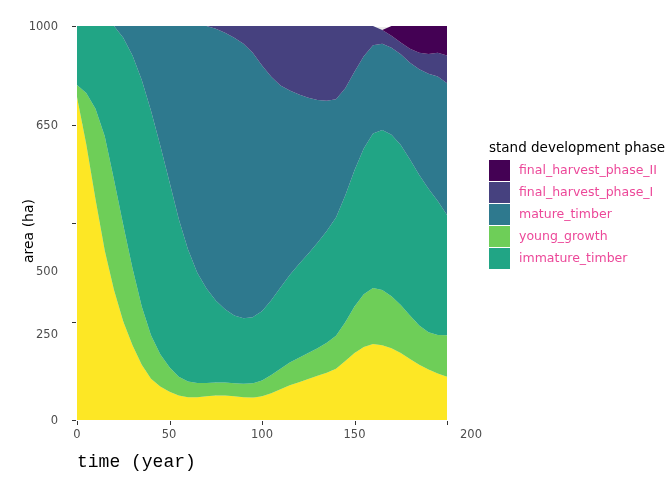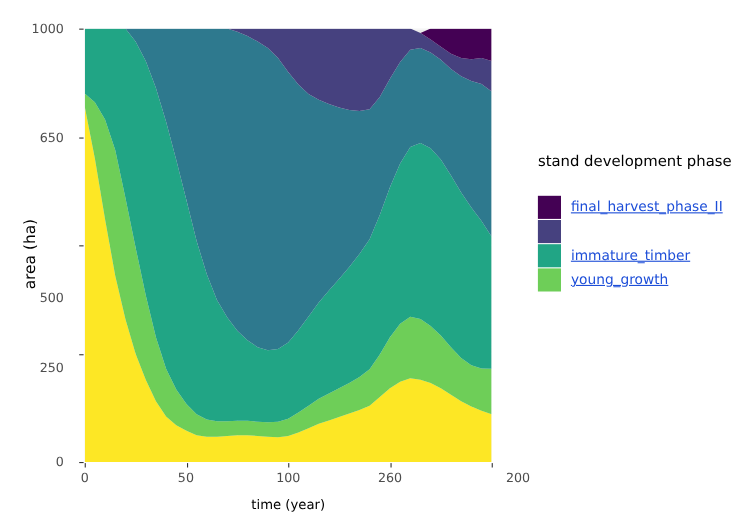--- a/index.html
+++ b/index.html
@@ -42,57 +42,55 @@
   }
   .xtickmark{
     position:absolute;top:421px;
     width:1px;height:4px;background:#333333;
   }
 
   
   .axis-title-x{
     position:absolute;
     left:77px;width:370px;top:452px;
-    text-align:center;
-    color:#000000;font-size:12px;
+    color:#000000;font-size:18px;font-family:Liberation Mono, monospace;
   }
   .axis-title-y{
     position:absolute;
     left:-72px;top:223px;
     width:200px;
     text-align:center;
     color:#000000;font-size:14px;
     transform:rotate(-90deg);
     transform-origin:center center;
   }
 
   
   .legend{
     position:absolute;
     left:489px;top:139px;
   }
   .legend-title{
     color:#000000;font-size:13.5px;
-    margin:0 0 22px 0;white-space:nowrap;
+    margin:0 0 4px 0;white-space:nowrap;
   }
   .legend-items{margin:0;padding:0;list-style:none;}
   .legend-item{
     display:flex;align-items:center;
     height:22px;
   }
   .legend-key{
     width:21px;height:21px;
     flex:0 0 21px;
     margin-right:9px;
   }
   .legend-label{
-    color:#1d4ed8;font-size:12.5px;
+    color:#ec4899;font-size:12.5px;
     white-space:nowrap;
     line-height:1;
-    text-decoration:underline;
   }
 </style>
 </head>
 <body>
 
 <div id="plot-root">
 
   <div class="panel">
     <svg id="area-svg" viewBox="0 0 370 394" preserveAspectRatio="none">
         <line x1="0" y1="344.75" x2="370" y2="344.75" stroke="#FFFFFF" stroke-width="0.9"></line>
@@ -135,43 +133,48 @@
       <div class="ytickmark" style="top: 26px;"></div>
     </div>
 
   <div class="xlabels" id="x-axis">
       <div class="xlabel-col" style="left: 77px;">0</div>
       <div class="xtickmark" style="left: 77px;"></div>
       <div class="xlabel-col" style="left: 169px;">50</div>
       <div class="xtickmark" style="left: 169.5px;"></div>
       <div class="xlabel-col" style="left: 262px;">100</div>
       <div class="xtickmark" style="left: 262px;"></div>
-      <div class="xlabel-col" style="left: 354.5px;">260</div>
+      <div class="xlabel-col" style="left: 354.5px;">150</div>
       <div class="xtickmark" style="left: 354.5px;"></div>
       <div class="xlabel-col" style="left: 471px;">200</div>
       <div class="xtickmark" style="left: 447px;"></div>
     </div>
 
   <div class="axis-title-x">time (year)</div>
   <div class="axis-title-y">area (ha)</div>
 
   <div class="legend">
     <div class="legend-title">stand development phase</div>
     <ul class="legend-items" id="legend-items">
         <li class="legend-item">
           <span class="legend-key" style="background: rgb(68, 1, 84);"></span>
           <span class="legend-label">final_harvest_phase_II</span>
         </li>
         <li class="legend-item">
           <span class="legend-key" style="background: rgb(70, 65, 127);"></span>
+          <span class="legend-label">final_harvest_phase_I</span>
+        </li>
+        <li class="legend-item">
+          <span class="legend-key" style="background: rgb(46, 121, 142);"></span>
+          <span class="legend-label">mature_timber</span>
+        </li>
+        <li class="legend-item">
+          <span class="legend-key" style="background: rgb(110, 206, 88);"></span>
+          <span class="legend-label">young_growth</span>
         </li>
         <li class="legend-item">
           <span class="legend-key" style="background: rgb(33, 165, 133);"></span>
           <span class="legend-label">immature_timber</span>
-        </li>
-        <li class="legend-item">
-          <span class="legend-key" style="background: rgb(110, 206, 88);"></span>
-          <span class="legend-label">young_growth</span>
         </li>
       </ul>
   </div>
 
 </div>
 
 </body></html>

